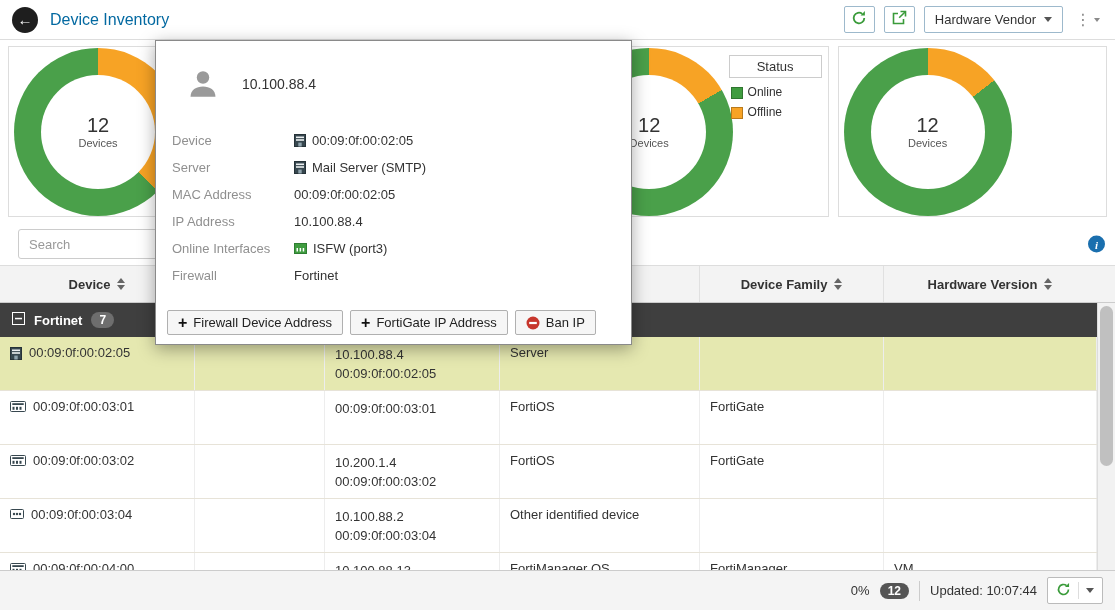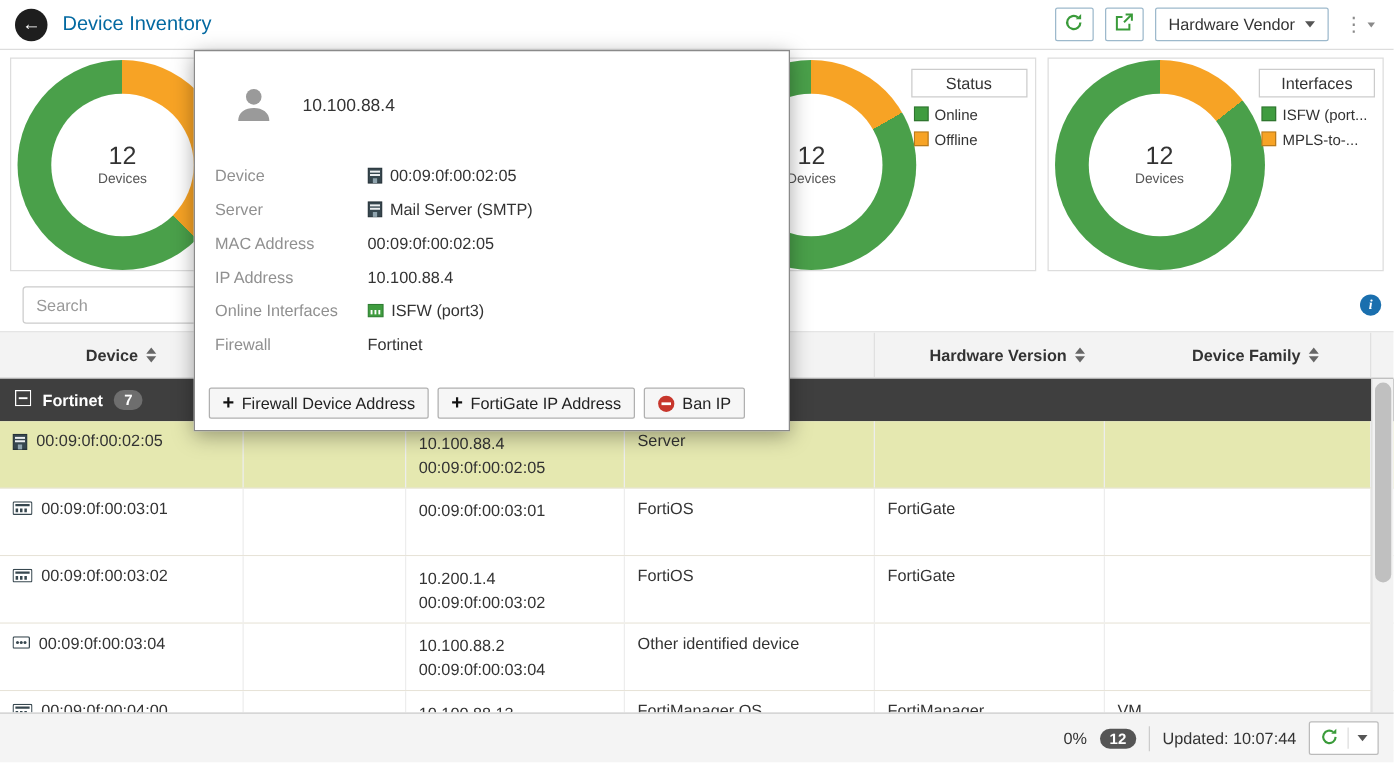--- a/index.html
+++ b/index.html
@@ -21,21 +21,21 @@
 .panel.wide{flex:2.02}
 .panel.narrow{flex:1}
 .donut{width:168px;height:168px;border-radius:50%;position:relative;flex:none;margin-left:5px}
 .donut::after{content:"";position:absolute;inset:27px;background:#fff;border-radius:50%}
 .donut-center{position:absolute;inset:0;z-index:1;display:flex;flex-direction:column;align-items:center;justify-content:center}
 .donut-count{font-size:20px;color:#333}
 .donut-unit{font-size:11px;color:#555}
 .legend{position:absolute;top:8px;right:6px;width:93px}
 .legend-title{border:1px solid #ccc;padding:3px 6px;font-size:13px;color:#333;background:#fff;text-align:center}
 .legend-items{padding:7px 2px;display:flex;flex-direction:column;gap:6px}
-.legend-item{display:flex;align-items:flex-start;gap:5px;font-size:12px;white-space:nowrap;overflow:hidden}
+.legend-item{display:flex;align-items:flex-end;gap:5px;font-size:12px;white-space:nowrap;overflow:hidden}
 .sw{width:12px;height:12px;flex:none;border:1px solid rgba(0,0,0,.25)}
 .sw-green{background:#3f9c3f}
 .sw-orange{background:#f7a325}
 
 .search-row{height:42px;display:flex;align-items:center;padding:0 18px;position:relative}
 .search-input{width:600px;height:30px;border:1px solid #ccc;border-radius:3px;padding:0 10px;font-size:13px;color:#333;font-family:inherit;outline:none;background:#fff}
 .search-input::placeholder{color:#999}
 .info-wrap{position:absolute;right:10px;top:50%;transform:translateY(-50%)}
 .info-icon{width:17px;height:17px;border-radius:50%;background:#1a6fae;color:#fff;font-size:11px;font-style:italic;font-weight:bold;display:flex;align-items:center;justify-content:center;font-family:"Liberation Serif",serif}
 
@@ -143,33 +143,20 @@
       </div>
     </div>
   </div>
   <div class="panel narrow">
     <div class="donut" style="background: conic-gradient(rgb(247, 163, 37) 0deg, rgb(247, 163, 37) 52deg, rgb(74, 160, 74) 52deg, rgb(74, 160, 74) 360deg);">
       <div class="donut-center">
         <span class="donut-count">12</span>
         <span class="donut-unit">Devices</span>
       </div>
     </div>
-    <div class="legend">
-      <div class="legend-title">Interfaces</div>
-      <div class="legend-items">
-        <div class="legend-item">
-          <span class="sw sw-green"></span>
-          <span>ISFW (port...</span>
-        </div>
-        <div class="legend-item">
-          <span class="sw sw-orange"></span>
-          <span>MPLS-to-...</span>
-        </div>
-      </div>
-    </div>
   </div>
 </div>
 
 <div class="search-row">
   <input class="search-input" type="text" placeholder="Search" style="">
   <div class="info-wrap">
     <span class="info-icon">i</span>
   </div>
 </div>
 
@@ -188,29 +175,29 @@
     <div class="th c2">
       <span></span>
     </div>
     <div class="th c3">
       <span></span>
       <span class="sort">
           <i class="up"></i>
           <i class="dn"></i>
         </span>
     </div>
-    <div class="th c5 nob">
-      <span>Hardware Version</span>
+    <div class="th c4">
+      <span>Device Family</span>
       <span class="sort">
           <i class="up"></i>
           <i class="dn"></i>
         </span>
     </div>
-    <div class="th c4">
-      <span>Device Family</span>
+    <div class="th c5 nob">
+      <span>Hardware Version</span>
       <span class="sort">
           <i class="up"></i>
           <i class="dn"></i>
         </span>
     </div>
   </div>
 
   <div class="tbody">
     <div class="group-row">
       <span>

